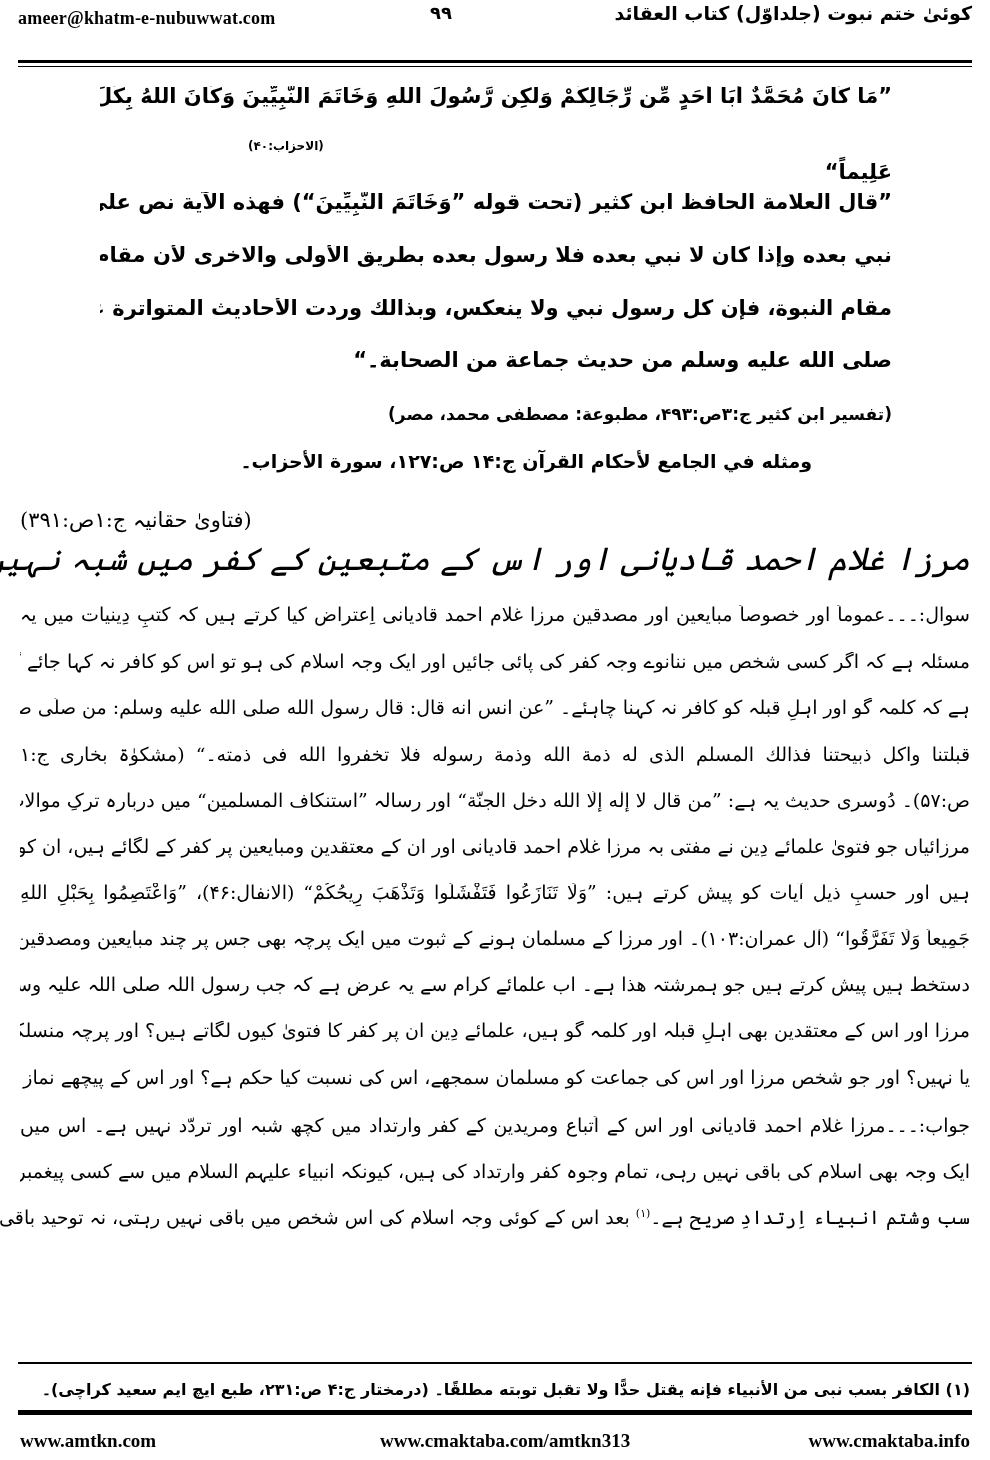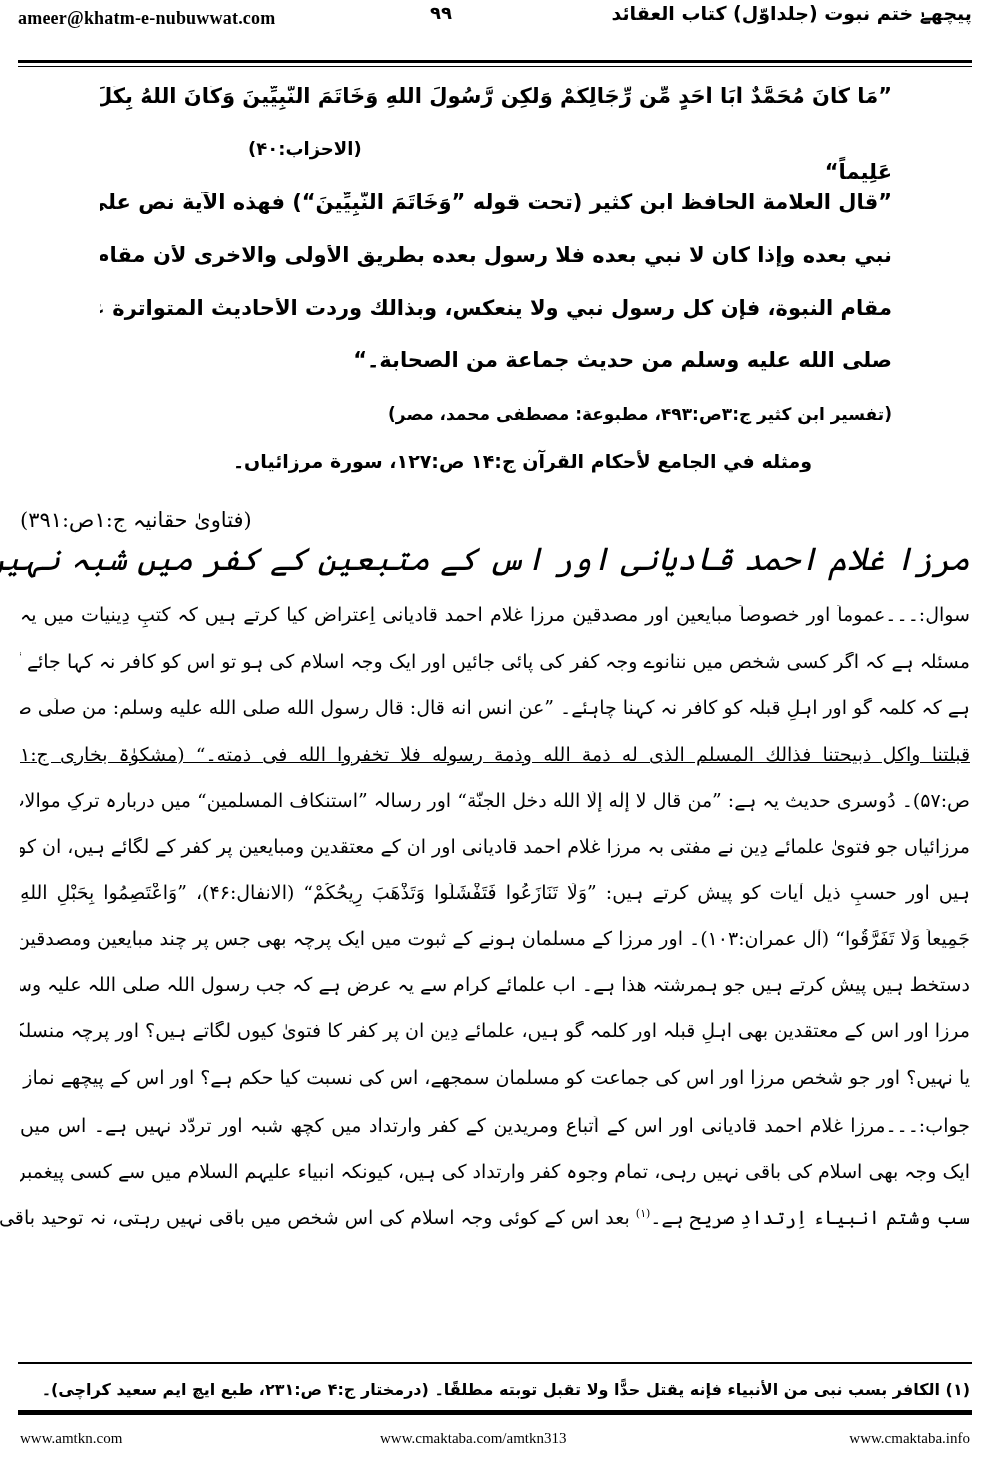--- a/index.html
+++ b/index.html
@@ -84,63 +84,63 @@
       right: 20px; top: 540px;
       font-family: "DejaVu Serif", serif;
       font-size: 32px;
       font-style: italic;
       direction: rtl;
       white-space: nowrap;
     }
     .footer-link {
       top: 1430px;
       font-family: "Liberation Serif", serif;
-      font-weight: normal;
-      font-size: 15px;
+      font-weight: bold;
+      font-size: 19px;
     }
     .footnote {
       left: 20px; right: 20px; top: 1380px;
       direction: rtl;
       font-family: "DejaVu Sans", sans-serif;
       font-weight: bold;
       font-size: 16px;
       white-space: nowrap;
       text-align: right;
     }
     sup { font-size: 11px; }
   </style>
 </head>
 <body>
 
 <div class="abs hdr-email">ameer@khatm-e-nubuwwat.com</div>
 <div class="abs hdr-page">۹۹</div>
-<div class="abs hdr-title">پیچھےٰ ختم نبوت (جلداوّل) کتاب العقائد</div>
+<div class="abs hdr-title">کوئیٰ ختم نبوت (جلداوّل) کتاب العقائد</div>
 <div class="abs rule-thick" style="top:60px;"></div>
 <div class="abs rule-thin" style="top:66px;"></div>
 
 <div class="abs ar ar-line" style="top:86px;">”مَا كَانَ مُحَمَّدٌ أَبَا أَحَدٍ مِّن رِّجَالِكُمْ وَلَكِن رَّسُولَ اللَّهِ وَخَاتَمَ النَّبِيِّينَ وَكَانَ اللَّهُ بِكُلِّ شَيْءٍ</div>
 <div class="abs ar" style="right:98px; top:140px; font-size:21px;margin-top:22px;">عَلِيماً“</div>
-<div class="abs ar" style="left:248px; top:140px; font-size:18px;">(الاحزاب:۴۰)</div>
+<div class="abs ar" style="left:248px; top:140px; font-size:12px;">(الاحزاب:۴۰)</div>
 
 <div class="abs ar ar-line" style="top:192px;">”قال العلّامة الحافظ ابن كثير (تحت قوله ”وَخَاتَمَ النَّبِيِّينَ“) فهذه الآية نص على انه لا</div>
 <div class="abs ar ar-line" style="top:245px;">نبي بعده وإذا كان لا نبي بعده فلا رسول بعده بطريق الأولٰى والاخرى لأن مقام الرسالة اخص من</div>
 <div class="abs ar ar-line" style="top:298px;">مقام النبوة، فإن كل رسول نبي ولا ينعكس، وبذالك وردت الأحاديث المتواترة عن رسول الله</div>
 <div class="abs ar nojust" style="right:98px; top:350px;">صلى الله عليه وسلم من حديث جماعة من الصحابة۔“</div>
 
 <div class="abs ar nojust" style="right:98px; top:406px; font-size:17px;">(تفسير ابن كثير ج:۳ص:۴۹۳، مطبوعة: مصطفى محمد، مصر)</div>
-<div class="abs ar nojust" style="right:178px; top:452px; font-size:19px;">ومثله في الجامع لأحكام القرآن ج:۱۴ ص:۱۲۷، سورة مرزائیاں۔</div>
+<div class="abs ar nojust" style="right:178px; top:452px; font-size:19px;">ومثله في الجامع لأحكام القرآن ج:۱۴ ص:۱۲۷، سورة الأحزاب۔</div>
 
 <div class="abs ur nojust" style="left:20px; top:510px; font-size:21px;">(فتاویٰ حقانیہ ج:۱ص:۳۹۱)</div>
 
 <div class="abs heading">مرزا غلام احمد قادیانی اور اس کے متبعین کے کفر میں شبہ نہیں ہے</div>
 
 <div class="abs ur ur-line" style="top:605px;">سوال:۔۔۔عموماً اور خصوصاً مبایعین اور مصدقین مرزا غلام احمد قادیانی اِعتراض کیا کرتے ہیں کہ کتبِ دِینیات میں یہ</div>
 <div class="abs ur ur-line" style="top:652px;">مسئلہ ہے کہ اگر کسی شخص میں ننانوے وجہ کفر کی پائی جائیں اور ایک وجہ اسلام کی ہو تو اس کو کافر نہ کہا جائے گا، اور حدیث میں ارشاد</div>
 <div class="abs ur ur-line" style="top:698px;">ہے کہ کلمہ گو اور اہلِ قبلہ کو کافر نہ کہنا چاہئے۔ ”عن انس انه قال: قال رسول الله صلى الله عليه وسلم: من صلّى صلاتنا واستقبل</div>
-<div class="abs ur ur-line" style="top:745px;text-decoration:underline;">قبلتنا واكل ذبيحتنا فذالك المسلم الذى له ذمة الله وذمة رسوله فلا تخفروا الله فى ذمته۔“ (مشکوٰۃ بخاری ج:۱</div>
+<div class="abs ur ur-line" style="top:745px;">قبلتنا واكل ذبيحتنا فذالك المسلم الذى له ذمة الله وذمة رسوله فلا تخفروا الله فى ذمته۔“ (مشکوٰۃ بخاری ج:۱</div>
 <div class="abs ur ur-line" style="top:791px;">ص:۵۷)۔ دُوسری حدیث یہ ہے: ”من قال لا إلٰه إلّا الله دخل الجنّة“ اور رسالہ ”استنکاف المسلمین“ میں دربارہ ترکِ موالات</div>
 <div class="abs ur ur-line" style="top:837px;">مرزائیاں جو فتویٰ علمائے دِین نے مفتی بہ مرزا غلام احمد قادیانی اور ان کے معتقدین ومبایعین پر کفر کے لگائے ہیں، ان کو جھوٹا بتلاتے</div>
 <div class="abs ur ur-line" style="top:883px;">ہیں اور حسبِ ذیل آیات کو پیش کرتے ہیں: ”وَلَا تَنَازَعُوا فَتَفْشَلُوا وَتَذْهَبَ رِيحُكُمْ“ (الانفال:۴۶)، ”وَاعْتَصِمُوا بِحَبْلِ اللهِ</div>
 <div class="abs ur ur-line" style="top:929px;">جَمِيعاً وَلَا تَفَرَّقُوا“ (آل عمران:۱۰۳)۔ اور مرزا کے مسلمان ہونے کے ثبوت میں ایک پرچہ بھی جس پر چند مبایعین ومصدقین کے</div>
 <div class="abs ur ur-line" style="top:975px;">دستخط ہیں پیش کرتے ہیں جو ہمرشتہ ھذا ہے۔ اب علمائے کرام سے یہ عرض ہے کہ جب رسول اللہ صلی اللہ علیہ وسلم کا یہ ارشاد ہے تو</div>
 <div class="abs ur ur-line" style="top:1021px;">مرزا اور اس کے معتقدین بھی اہلِ قبلہ اور کلمہ گو ہیں، علمائے دِین ان پر کفر کا فتویٰ کیوں لگاتے ہیں؟ اور پرچہ منسلکہ پر اِعتبار کرنا چاہئے</div>
 <div class="abs ur ur-line nojust" style="top:1068px;">یا نہیں؟ اور جو شخص مرزا اور اس کی جماعت کو مسلمان سمجھے، اس کی نسبت کیا حکم ہے؟ اور اس کے پیچھے نماز پڑھنی دُرست ہے یا نہیں؟</div>
 
 <div class="abs ur ur-line" style="top:1116px;">جواب:۔۔۔مرزا غلام احمد قادیانی اور اس کے اَتباع ومریدین کے کفر وارتداد میں کچھ شبہ اور تردّد نہیں ہے۔ اس میں</div>
 <div class="abs ur ur-line" style="top:1162px;">ایک وجہ بھی اسلام کی باقی نہیں رہی، تمام وجوہ کفر وارتداد کی ہیں، کیونکہ انبیاء علیہم السلام میں سے کسی پیغمبر کی توہین باتفاق کفر ہے اور</div>

